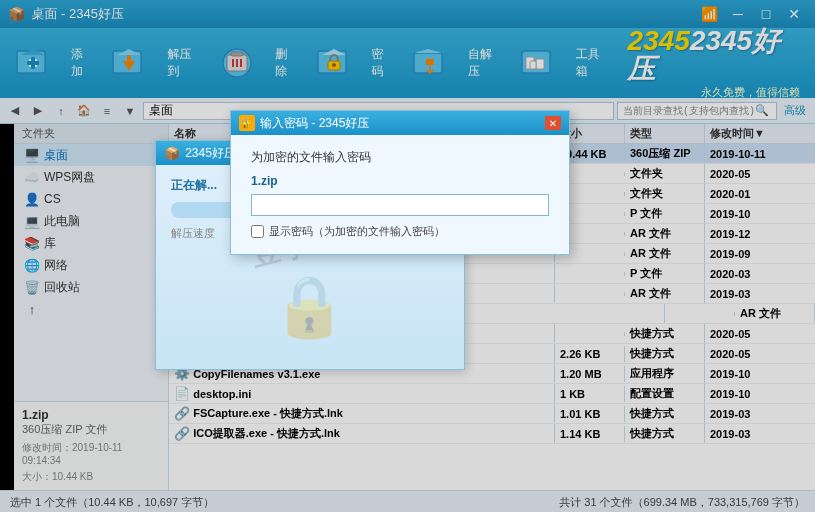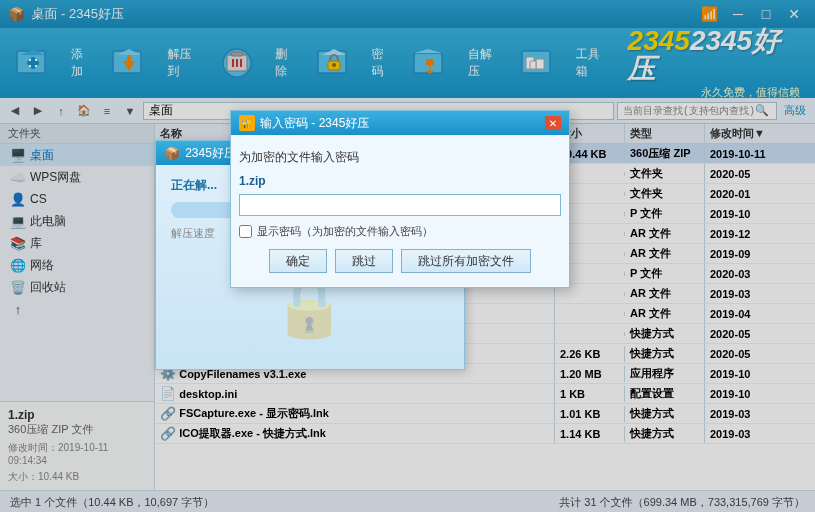--- a/index.html
+++ b/index.html
@@ -140,21 +140,22 @@
       font-size: 11px;
       color: #1a8fc1;
       cursor: pointer;
       padding: 0 4px;
     }
 
     
     .main-content {
       display: flex;
       height: calc(512px - 28px - 70px - 26px - 22px);
-      background: #0369a1;
+      background: #000000;
+      padding-left: 14px;
     }
 
     
     .sidebar {
       width: 155px;
       background: #f0f4f8;
       border-right: 1px solid #c8dce8;
       display: flex;
       flex-direction: column;
       overflow: hidden;
@@ -372,21 +373,21 @@
       margin-left: auto;
       width: 16px;
       height: 14px;
       background: #e05030;
       border: none;
       color: white;
       font-size: 10px;
       cursor: pointer;
     }
     .pwd-body {
-      padding: 14px 8px 10px;
+      padding: 14px 20px 10px;
     }
     .pwd-label {
       font-size: 12px;
       color: #333;
       margin-bottom: 8px;
     }
     .pwd-filename {
       font-size: 12px;
       color: #1a6090;
       margin-bottom: 6px;
@@ -677,21 +678,20 @@
         <div class="col-type">AR 文件</div>
         <div class="col-date">2019-03</div>
       </div>
       <div class="file-row">
         <div class="col-name">
             <span class="file-icon">📄</span>
             <span>(AR 文件)</span>
           </div>
         <div class="col-size"></div>
         <div class="col-type">AR 文件</div>
-        <div class="col-date">2019-04</div>
       </div>
       <div class="file-row">
         <div class="col-name">
             <span class="file-icon">🔗</span>
             <span>360极速浏览器.lnk</span>
           </div>
         <div class="col-size"></div>
         <div class="col-type">快捷方式</div>
         <div class="col-date">2020-05</div>
       </div>
@@ -718,21 +718,21 @@
             <span class="file-icon">📄</span>
             <span>desktop.ini</span>
           </div>
         <div class="col-size">1 KB</div>
         <div class="col-type">配置设置</div>
         <div class="col-date">2019-10</div>
       </div>
       <div class="file-row">
         <div class="col-name">
             <span class="file-icon">🔗</span>
-            <span>FSCapture.exe - 显示密码.lnk</span>
+            <span>FSCapture.exe - 快捷方式.lnk</span>
           </div>
         <div class="col-size">1.01 KB</div>
         <div class="col-type">快捷方式</div>
         <div class="col-date">2019-03</div>
       </div>
       <div class="file-row">
         <div class="col-name">
             <span class="file-icon">🔗</span>
             <span>ICO提取器.exe - 快捷方式.lnk</span>
           </div>
@@ -777,22 +777,17 @@
       <button class="pwd-close-btn">✕</button>
     </div>
     <div class="pwd-body">
       <div class="pwd-label">为加密的文件输入密码</div>
       <div class="pwd-filename">1.zip</div>
       <input type="password" class="pwd-input" value="" style="">
       <div class="pwd-checkbox-row">
         <input type="checkbox" id="show-pwd" style="">
         <label for="show-pwd">显示密码（为加密的文件输入密码）</label>
       </div>
-      <div class="pwd-buttons">
-        <button class="pwd-btn">确定</button>
-        <button class="pwd-btn">跳过</button>
-        <button class="pwd-btn">跳过所有加密文件</button>
-      </div>
     </div>
   </div>
 
   <div class="watermark">豆丁安下载</div>
 </div>
 
 </body></html>

